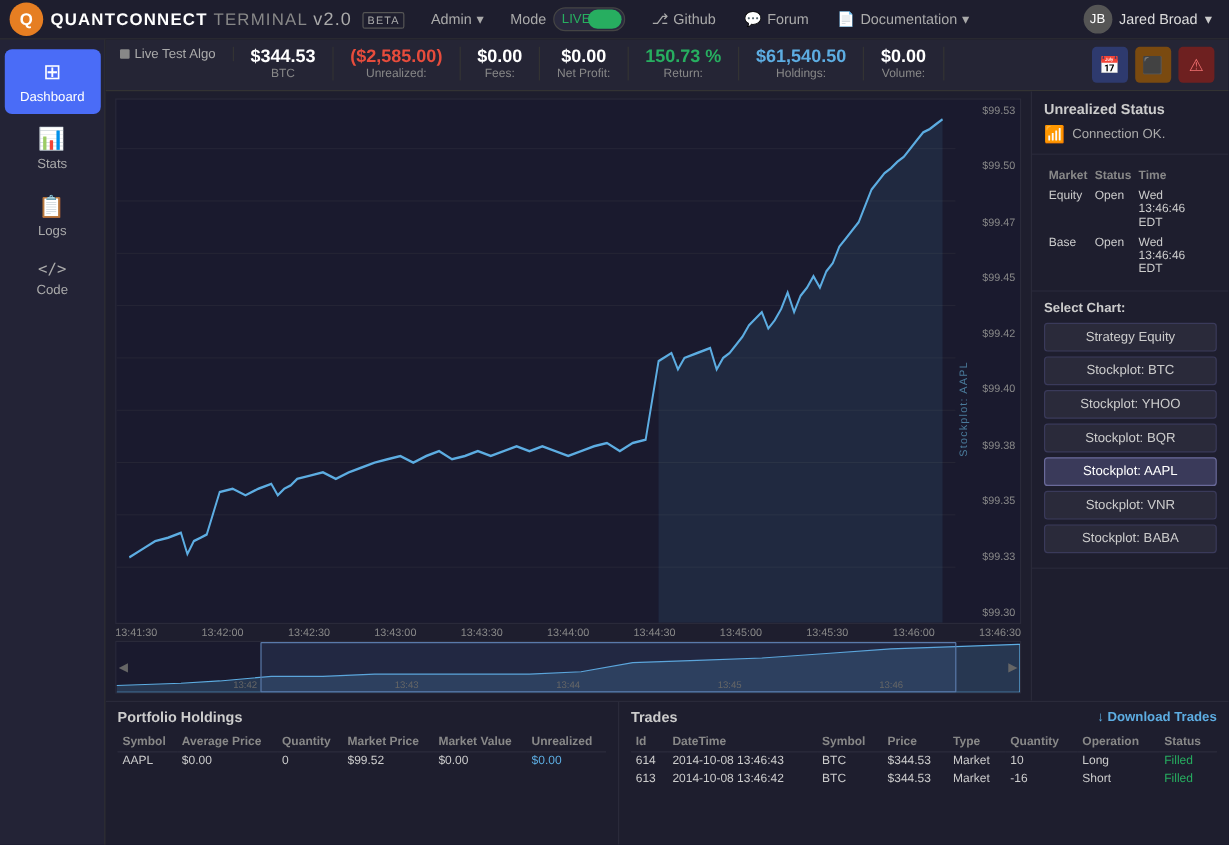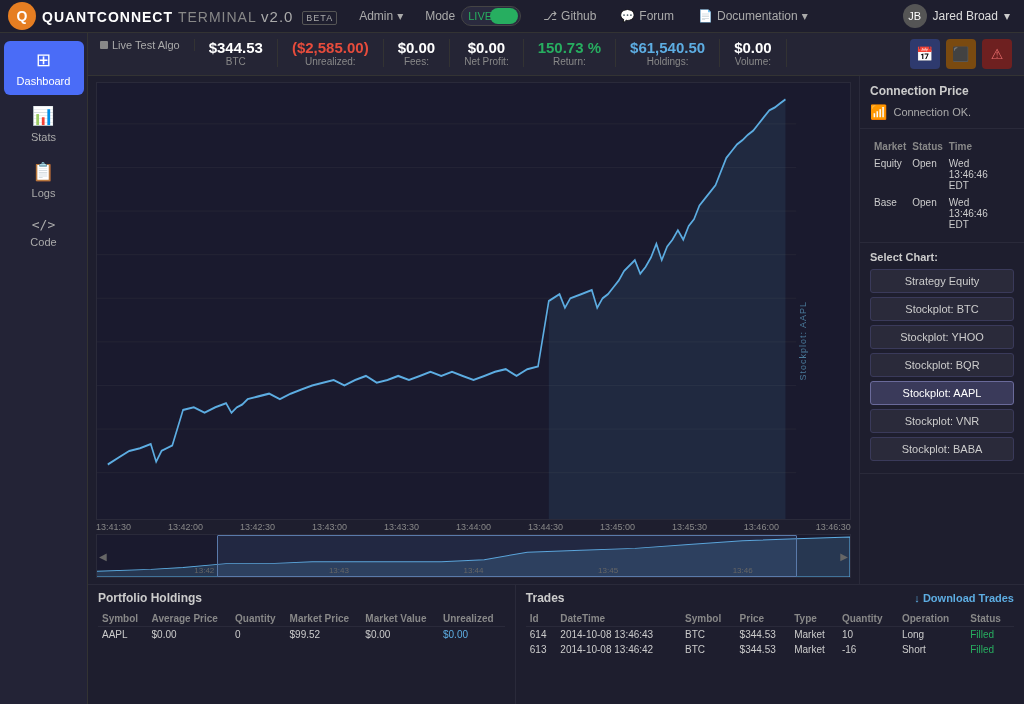--- a/index.html
+++ b/index.html
@@ -252,20 +252,32 @@
 
             <polyline fill="rgba(93,173,226,0.1)" stroke="none" points="
                 420,160 430,155 435,165 440,158 450,155 460,152 465,165 470,158 475,155 480,150 485,145 490,138
                 500,130 505,140 510,135 515,128 520,118 525,130 530,120 535,115
                 540,108 545,115 550,105 555,100 560,90 565,85 570,80 575,75
                 580,65 585,55 590,50 595,45 600,42 605,38 610,35 615,30 620,25
                 625,20 630,18 635,15 640,12 640,320 420,320
               "></polyline>
           </svg>
           
+          <div class="y-labels" style="position:absolute;right:4px;top:0;bottom:0;display:flex;flex-direction:column;justify-content:space-between;padding:4px 0;">
+            <span class="y-label">$99.53</span>
+            <span class="y-label">$99.50</span>
+            <span class="y-label">$99.47</span>
+            <span class="y-label">$99.45</span>
+            <span class="y-label">$99.42</span>
+            <span class="y-label">$99.40</span>
+            <span class="y-label">$99.38</span>
+            <span class="y-label">$99.35</span>
+            <span class="y-label">$99.33</span>
+            <span class="y-label">$99.30</span>
+          </div>
           
           <div style="position:absolute;right:42px;top:50%;writing-mode:vertical-rl;text-orientation:mixed;transform:rotate(180deg);font-size:9px;color:#4a7a9a;letter-spacing:1px;">Stockplot: AAPL</div>
         </div>
 
         <div class="x-labels" style="padding:2px 0 0 0;">
           <span class="x-label">13:41:30</span>
           <span class="x-label">13:42:00</span>
           <span class="x-label">13:42:30</span>
           <span class="x-label">13:43:00</span>
           <span class="x-label">13:43:30</span>
@@ -293,21 +305,21 @@
           </div>
           
           <div style="position:absolute;left:2px;top:50%;transform:translateY(-50%);color:#666;font-size:10px;">◀</div>
           <div style="position:absolute;right:2px;top:50%;transform:translateY(-50%);color:#666;font-size:10px;">▶</div>
         </div>
       </div>
 
       <div id="right-panel">
 
         <div class="panel-section">
-          <div class="panel-title">Connection Price</div>
+          <div class="panel-title">Unrealized Status</div>
           <div class="conn-status">
             <span class="conn-dot">📶</span>
             <span>Connection OK.</span>
           </div>
         </div>
 
         <div class="panel-section">
           <table class="market-table">
             <thead>
               <tr>

